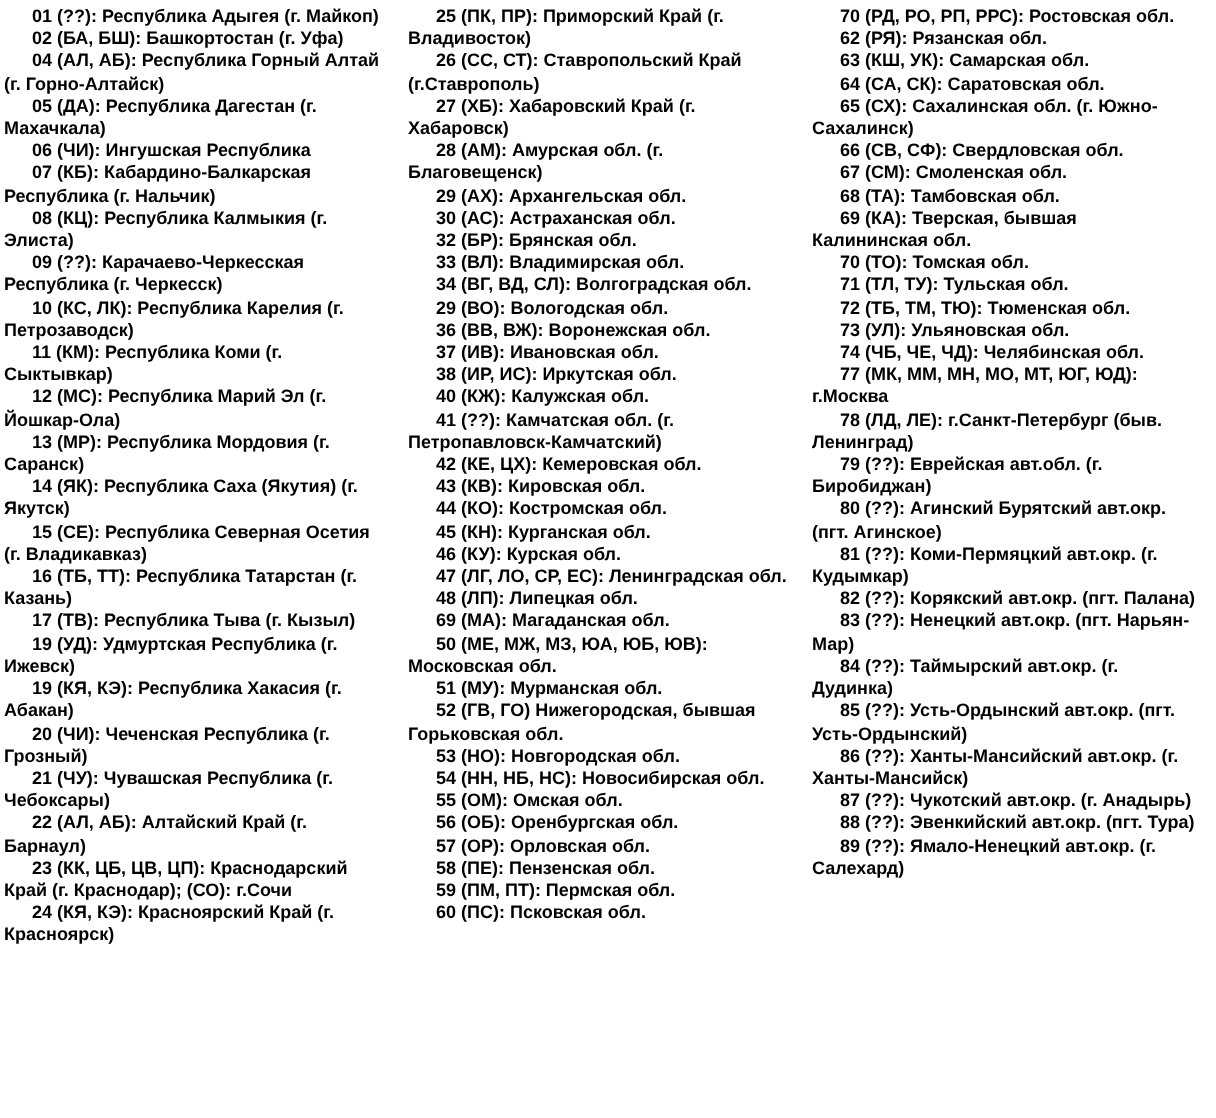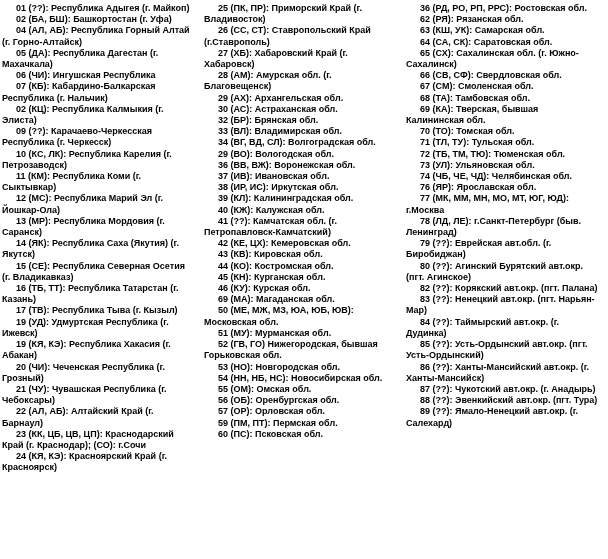--- a/index.html
+++ b/index.html
@@ -45,21 +45,21 @@
 
 <div id="page">
   <div id="columns">
     <div class="col">
         <p class="entry">01 (??): Республика Адыгея (г. Майкоп)</p>
         <p class="entry">02 (БА, БШ): Башкортостан (г. Уфа)</p>
         <p class="entry">04 (АЛ, АБ): Республика Горный Алтай (г. Горно-Алтайск)</p>
         <p class="entry">05 (ДА): Республика Дагестан (г. Махачкала)</p>
         <p class="entry">06 (ЧИ): Ингушская Республика</p>
         <p class="entry">07 (КБ): Кабардино-Балкарская Республика (г. Нальчик)</p>
-        <p class="entry">02 (КЦ): Республика Калмыкия (г. Элиста)</p>
+        <p class="entry">08 (КЦ): Республика Калмыкия (г. Элиста)</p>
         <p class="entry">09 (??): Карачаево-Черкесская Республика (г. Черкесск)</p>
         <p class="entry">10 (КС, ЛК): Республика Карелия (г. Петрозаводск)</p>
         <p class="entry">11 (КМ): Республика Коми (г. Сыктывкар)</p>
         <p class="entry">12 (МС): Республика Марий Эл (г. Йошкар-Ола)</p>
         <p class="entry">13 (МР): Республика Мордовия (г. Саранск)</p>
         <p class="entry">14 (ЯК): Республика Саха (Якутия) (г. Якутск)</p>
         <p class="entry">15 (СЕ): Республика Северная Осетия (г. Владикавказ)</p>
         <p class="entry">16 (ТБ, ТТ): Республика Татарстан (г. Казань)</p>
         <p class="entry">17 (ТВ): Республика Тыва (г. Кызыл)</p>
         <p class="entry">19 (УД): Удмуртская Республика (г. Ижевск)</p>
@@ -77,60 +77,62 @@
         <p class="entry">28 (АМ): Амурская обл. (г. Благовещенск)</p>
         <p class="entry">29 (АХ): Архангельская обл.</p>
         <p class="entry">30 (АС): Астраханская обл.</p>
         <p class="entry">32 (БР): Брянская обл.</p>
         <p class="entry">33 (ВЛ): Владимирская обл.</p>
         <p class="entry">34 (ВГ, ВД, СЛ): Волгоградская обл.</p>
         <p class="entry">29 (ВО): Вологодская обл.</p>
         <p class="entry">36 (ВВ, ВЖ): Воронежская обл.</p>
         <p class="entry">37 (ИВ): Ивановская обл.</p>
         <p class="entry">38 (ИР, ИС): Иркутская обл.</p>
-        <p class="entry">39 (КЛ): Калининградская обл.</p>
         <p class="entry">40 (КЖ): Калужская обл.</p>
         <p class="entry">41 (??): Камчатская обл. (г. Петропавловск-Камчатский)</p>
         <p class="entry">42 (КЕ, ЦХ): Кемеровская обл.</p>
         <p class="entry">43 (КВ): Кировская обл.</p>
         <p class="entry">44 (КО): Костромская обл.</p>
         <p class="entry">45 (КН): Курганская обл.</p>
         <p class="entry">46 (КУ): Курская обл.</p>
+        <p class="entry">47 (ЛГ, ЛО, СР, ЕС): Ленинградская обл.</p>
+        <p class="entry">48 (ЛП): Липецкая обл.</p>
         <p class="entry">69 (МА): Магаданская обл.</p>
         <p class="entry">50 (МЕ, МЖ, МЗ, ЮА, ЮБ, ЮВ): Московская обл.</p>
         <p class="entry">51 (МУ): Мурманская обл.</p>
         <p class="entry">52 (ГВ, ГО) Нижегородская, бывшая Горьковская обл.</p>
         <p class="entry">53 (НО): Новгородская обл.</p>
         <p class="entry">54 (НН, НБ, НС): Новосибирская обл.</p>
         <p class="entry">55 (ОМ): Омская обл.</p>
         <p class="entry">56 (ОБ): Оренбургская обл.</p>
         <p class="entry">57 (ОР): Орловская обл.</p>
+        <p class="entry">58 (ПЕ): Пензенская обл.</p>
         <p class="entry">59 (ПМ, ПТ): Пермская обл.</p>
         <p class="entry">60 (ПС): Псковская обл.</p>
       </div>
     <div class="col">
-        <p class="entry">36 (РД, РО, РП, РРС): Ростовская обл.</p>
+        <p class="entry">70 (РД, РО, РП, РРС): Ростовская обл.</p>
         <p class="entry">62 (РЯ): Рязанская обл.</p>
         <p class="entry">63 (КШ, УК): Самарская обл.</p>
         <p class="entry">64 (СА, СК): Саратовская обл.</p>
         <p class="entry">65 (СХ): Сахалинская обл. (г. Южно-Сахалинск)</p>
         <p class="entry">66 (СВ, СФ): Свердловская обл.</p>
         <p class="entry">67 (СМ): Смоленская обл.</p>
         <p class="entry">68 (ТА): Тамбовская обл.</p>
         <p class="entry">69 (КА): Тверская, бывшая Калининская обл.</p>
         <p class="entry">70 (ТО): Томская обл.</p>
         <p class="entry">71 (ТЛ, ТУ): Тульская обл.</p>
         <p class="entry">72 (ТБ, ТМ, ТЮ): Тюменская обл.</p>
         <p class="entry">73 (УЛ): Ульяновская обл.</p>
         <p class="entry">74 (ЧБ, ЧЕ, ЧД): Челябинская обл.</p>
-        <p class="entry">76 (ЯР): Ярославская обл.</p>
         <p class="entry">77 (МК, ММ, МН, МО, МТ, ЮГ, ЮД): г.Москва</p>
         <p class="entry">78 (ЛД, ЛЕ): г.Санкт-Петербург (быв. Ленинград)</p>
         <p class="entry">79 (??): Еврейская авт.обл. (г. Биробиджан)</p>
         <p class="entry">80 (??): Агинский Бурятский авт.окр. (пгт. Агинское)</p>
+        <p class="entry">81 (??): Коми-Пермяцкий авт.окр. (г. Кудымкар)</p>
         <p class="entry">82 (??): Корякский авт.окр. (пгт. Палана)</p>
         <p class="entry">83 (??): Ненецкий авт.окр. (пгт. Нарьян-Мар)</p>
         <p class="entry">84 (??): Таймырский авт.окр. (г. Дудинка)</p>
         <p class="entry">85 (??): Усть-Ордынский авт.окр. (пгт. Усть-Ордынский)</p>
         <p class="entry">86 (??): Ханты-Мансийский авт.окр. (г. Ханты-Мансийск)</p>
         <p class="entry">87 (??): Чукотский авт.окр. (г. Анадырь)</p>
         <p class="entry">88 (??): Эвенкийский авт.окр. (пгт. Тура)</p>
         <p class="entry">89 (??): Ямало-Ненецкий авт.окр. (г. Салехард)</p>
       </div>
   </div>

